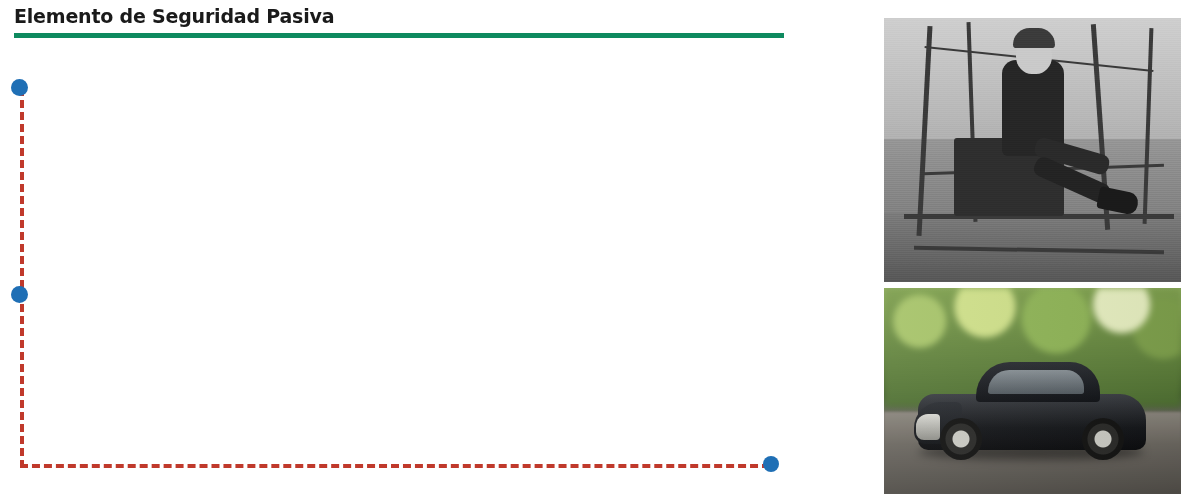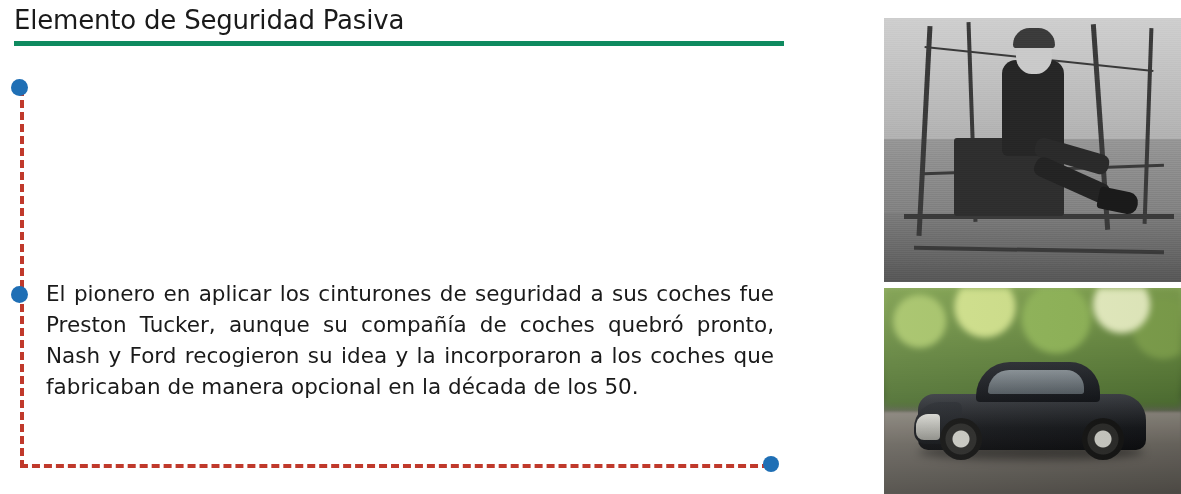--- a/index.html
+++ b/index.html
@@ -22,22 +22,22 @@
   }
 
   
   .title-block {
     position: absolute;
     left: 14px;
     top: 6px;
     width: 770px;
   }
   .title-text {
-    font-size: 26px;
-    font-weight: normal;
+    font-size: 19px;
+    font-weight: bold;
     color: #1a1a1a;
     letter-spacing: -0.2px;
     line-height: 1.1;
     white-space: nowrap;
   }
   .title-rule {
     margin-top: 6px;
     height: 5px;
     width: 770px;
     background: #0e8a5f;
@@ -244,21 +244,20 @@
     <div class="title-text">Elemento de Seguridad Pasiva</div>
     <div class="title-rule"></div>
   </div>
 
   <div class="dash-vertical"></div>
   <div class="dash-horizontal"></div>
 
   <div class="bullet-dot dot-1"></div>
 
   <div class="bullet-dot dot-2"></div>
-  <div class="para para-2">El pionero en aplicar los cinturones de seguridad a sus coches fue Preston Tucker, aunque su compañía de coches quebró pronto, Nash y Ford recogieron su idea y la incorporaron a los coches que fabricaban de manera opcional en la década de los 50.</div>
 
   <div class="bullet-dot dot-end"></div>
 
   <div class="img-col">
 
     <div class="photo photo-top">
       <div class="bw">
         <div class="sky"></div>
         <div class="ground"></div>
         <div class="strut s1"></div>

